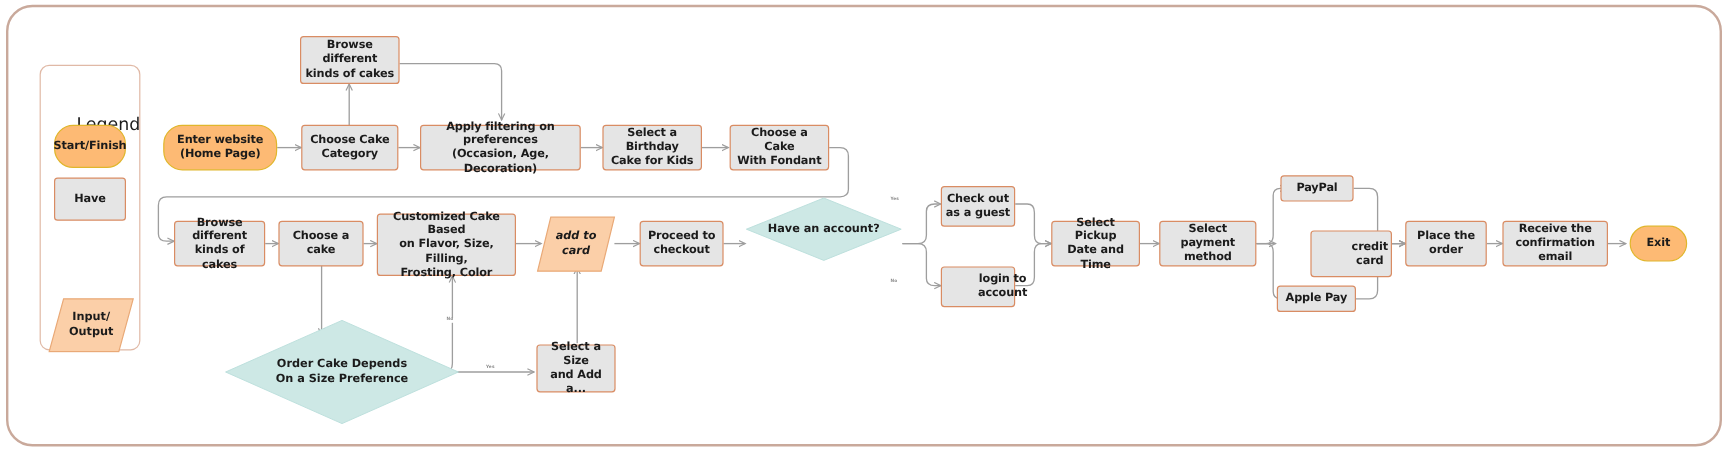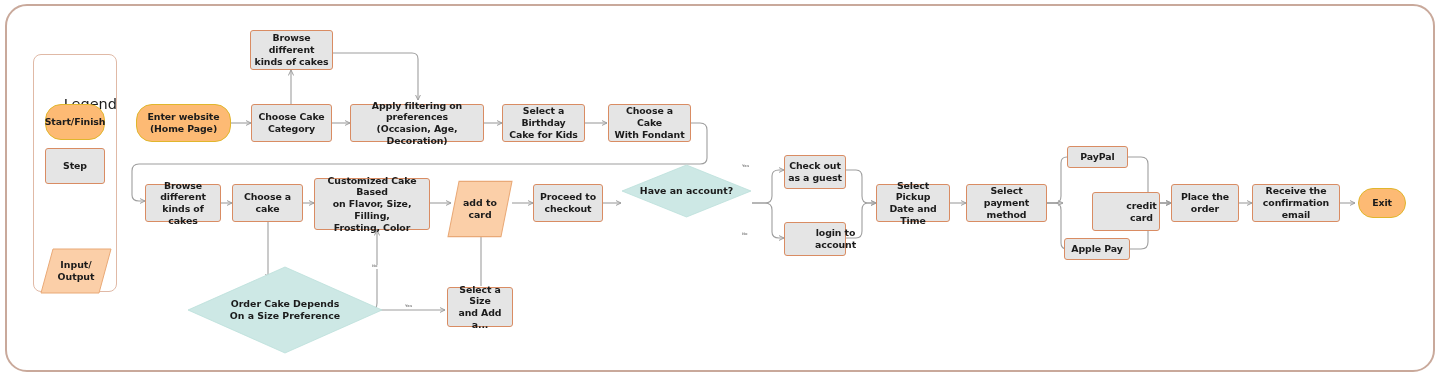--- a/index.html
+++ b/index.html
@@ -196,21 +196,21 @@
 
       <path d="M481,286 L481,223"></path>
     </g>
   </svg>
 
   <div class="legend-box"></div>
   <div class="legend-title" style="left:33px; top:76px; width:84px;">Legend</div>
 
   <div class="node terminal" style="left:45px; top:104px; width:60px; height:36px;">Start/Finish</div>
 
-  <div class="node step" style="left:45px; top:148px; width:60px; height:36px;">Step</div>
+  <div class="node step" style="left:45px; top:148px; width:60px; height:36px;">Have</div>
 
 
   <div class="io-wrap" style="left:40px; top:232px; width:72px; height:46px;margin-top:16px;">
     <svg class="ioshape" viewBox="0 0 72 46" preserveAspectRatio="none">
       <polygon points="13,1 71,1 59,45 1,45" fill="#FBCFA8" stroke="#E9A977" stroke-width="1"></polygon>
     </svg>
     <div class="iolabel">
       <span>Input/</span><br>
       <span>Output</span>
     </div>
@@ -236,21 +236,21 @@
 
   <div class="node step" style="left: 145px; top: 184px; width: 76px; height: 38px; white-space: pre-line;">Browse different
 kinds of cakes</div>
 
   <div class="node step" style="left:232px; top:184px; width:71px; height:38px;">Choose a cake</div>
 
   <div class="node step" style="left: 314px; top: 178px; width: 116px; height: 52px; white-space: pre-line;">Customized Cake Based
 on Flavor, Size, Filling,
 Frosting, Color</div>
 
-  <div class="io-wrap" style="left:447px; top:180px; width:66px; height:58px;">
+  <div class="io-wrap" style="left:447px; top:180px; width:66px; height:47px;font-style:italic;">
     <svg class="ioshape" viewBox="0 0 66 46" preserveAspectRatio="none">
       <polygon points="12,1 65,1 54,45 1,45" fill="#FBCFA8" stroke="#E9A977" stroke-width="1"></polygon>
     </svg>
     <div class="iolabel" style="white-space:pre-line;">add to
 card</div>
   </div>
 
   <div class="node step" style="left: 533px; top: 184px; width: 70px; height: 38px; white-space: pre-line;">Proceed to
 checkout</div>
 

